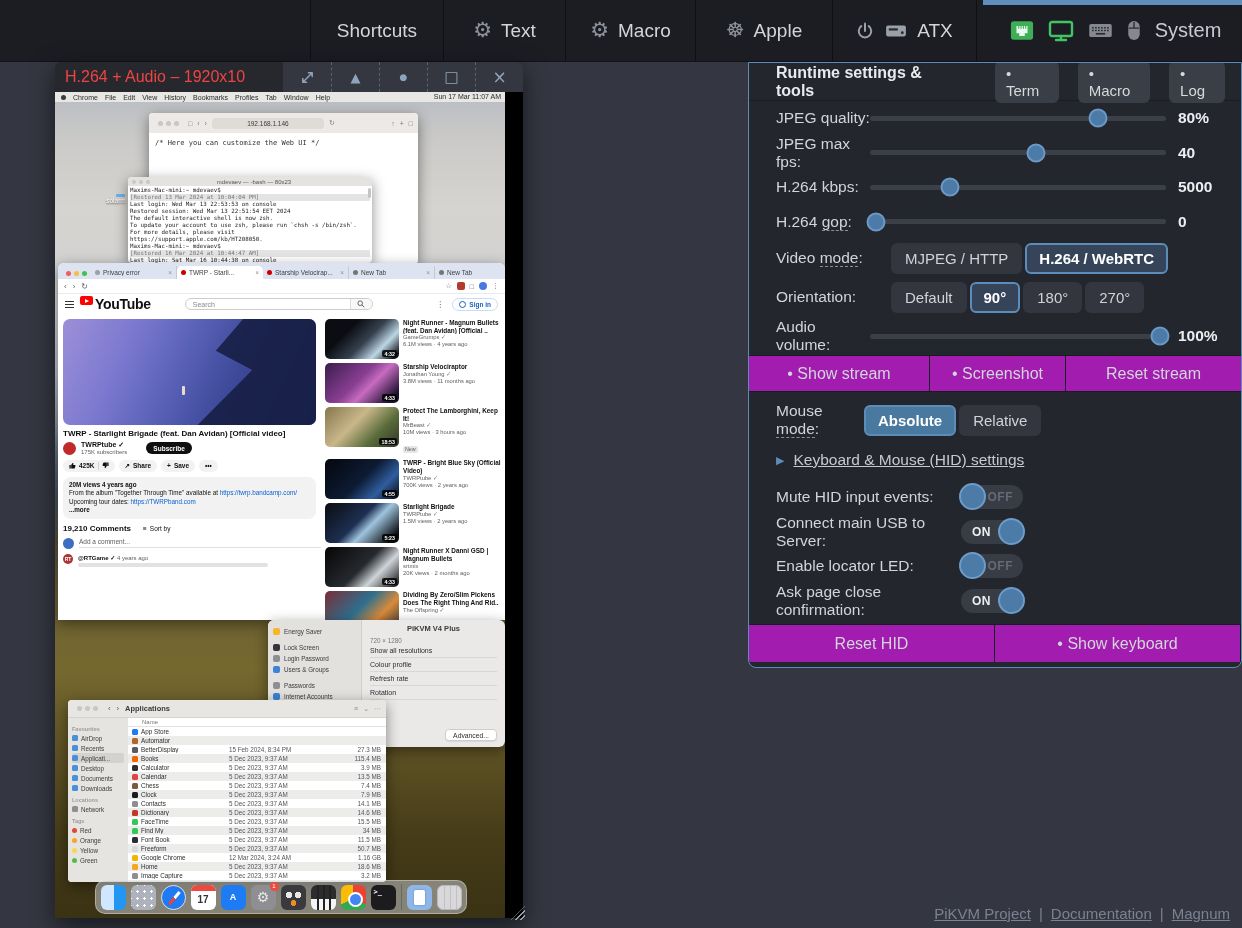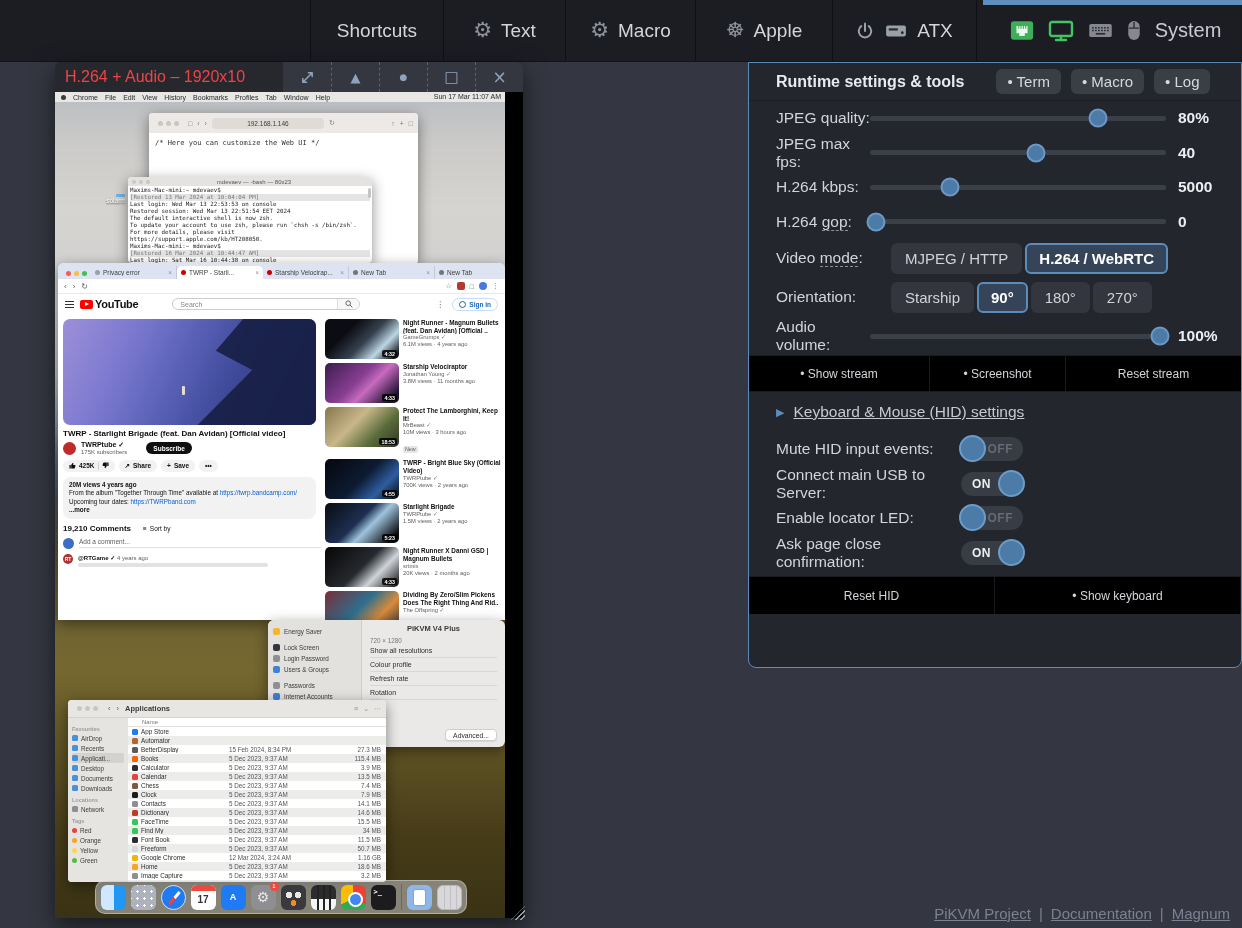--- a/index.html
+++ b/index.html
@@ -69,21 +69,21 @@
   .tab .tx{color:#8a8f98}
   .cbar-tools{height:15px;background:#fff;border-bottom:1px solid #e8eaed;display:flex;align-items:center;font-size:8px;color:#5f6368;gap:6px;padding:0 6px}
   .cbar-right{margin-left:auto;display:flex;align-items:center;gap:5px;font-size:7px}
   .cava{width:8px;height:8px;border-radius:50%;background:#4a7ae0}
   .cext{width:8px;height:8px;border-radius:2px;background:#b33a2f}
 
   
   .ythead{height:20px;display:flex;align-items:center;gap:6px;padding:0 7px}
   .yham{width:9px;height:7px;border-top:1.4px solid #333;border-bottom:1.4px solid #333;position:relative}
   .yham:before{content:"";position:absolute;top:2.2px;left:0;right:0;height:1.4px;background:#333}
-  .ylogo{display:flex;align-items:center;gap:2px;font-weight:700;font-size:11px;color:#111;letter-spacing:-.3px}
+  .ylogo{display:flex;align-items:flex-start;gap:2px;font-weight:700;font-size:14px;color:#111;letter-spacing:-.3px}
   .yplay{width:13px;height:9px;background:#f00;border-radius:2px;position:relative}
   .yplay:before{content:"";position:absolute;left:5px;top:2.5px;border-left:4px solid #fff;border-top:2px solid transparent;border-bottom:2px solid transparent}
   .ysearch{width:188px;height:12px;border:1px solid #ccc;border-radius:7px;display:flex;align-items:center;margin-left:28px;overflow:hidden}
   .ysearch .ph{flex:1;padding-left:7px;font-size:7px;color:#888}
   .ysearch .mag{width:22px;height:100%;background:#f8f8f8;border-left:1px solid #ddd;display:flex;align-items:center;justify-content:center}
   .ysignin{margin-left:auto;display:flex;align-items:center;gap:8px}
   .ykebab{font-size:8px;color:#555}
   .ysi{height:13px;border:1px solid #c6dcf8;border-radius:7px;color:#1765c0;font-size:6.5px;display:flex;align-items:center;gap:3px;padding:0 6px;font-weight:700}
   .ysi .pico{width:7px;height:7px;border-radius:50%;border:1px solid #1765c0}
 
@@ -199,21 +199,21 @@
   .prow .ctl{width:296px;flex:none;margin-right:12px;display:flex;align-items:center}
   .prow .val{font-weight:700;color:#eceef1}
   .hint{border-bottom:1px dashed #8a8f98;cursor:help}
   .track{position:relative;width:100%;height:5px;border-radius:3px;background:#3b3f48;cursor:pointer}
   .thumb{position:absolute;top:50%;transform:translate(-50%,-50%);width:19px;height:19px;border-radius:50%;background:#4c7ba7;border:2px solid #6b98c4}
   .seg{display:flex;gap:3px}
   .segbtn{font-family:inherit;background:#33363e;color:#d0d3d8;font-size:15px;padding:5px 12px;border-radius:6px;border:2px solid transparent;cursor:pointer}
   .segbtn.sel{border-color:#5b8cba;background:#36445a;font-weight:700;color:#fff}
   .segbtn.bright{background:#49799f}
   .btnrow{display:flex;border-top:1px solid #191b20;border-bottom:1px solid #191b20}
-  .pbtn{height:35px;background:#000000;display:flex;align-items:center;justify-content:center;font-size:12px;color:#d2d5d9;border-right:1px solid #191b20;cursor:pointer}
+  .pbtn{height:35px;background:#a21caf;display:flex;align-items:center;justify-content:center;font-size:16px;color:#d2d5d9;border-right:1px solid #191b20;cursor:pointer}
   .btnrow .pbtn:last-of-type{border-right:none}
   .mouserow{margin-top:8px;height:40px}
   .hidrow{height:40px;display:flex;align-items:center;padding-left:27px;gap:9px}
   .hidcaret{color:#5b8cba;font-size:11px}
   .hidlink{color:#c6c9cd;font-size:15.5px;text-decoration:underline;cursor:pointer}
   .trow{height:34.5px;display:flex;align-items:center;padding-left:27px;font-size:15.5px}
   .trow .tlbl{width:185px;flex:none}
   .tg{position:relative;width:62px;height:24px;background:#383c45;border-radius:13px;cursor:pointer;flex:none}
   .knob{position:absolute;top:-2px;width:27px;height:27px;border-radius:50%;background:#4c7ba7;border:2px solid #6c9cc9}
   .tg.off .knob{left:-2px}
@@ -947,21 +947,21 @@
       </div>
 
       <div class="letterbox"></div>
     </div>
     <div class="rhandle"></div>
   </section>
 
   <aside class="panel">
     <div class="phead">
       <span class="ptitle">Runtime settings &amp; tools</span>
-      <span style="display:flex;gap:10px">
+      <span style="display:flex;gap:19px">
 
       <span class="pill">• Term</span>
           <span class="pill">• Macro</span>
           <span class="pill">• Log</span>
         </span>
     </div>
 
     <div class="prow">
       <span class="lbl">JPEG quality:</span>
       <span class="ctl">
@@ -1004,21 +1004,21 @@
       <span class="seg">
 
       <button class="segbtn">MJPEG / HTTP</button>
           <button class="segbtn sel">H.264 / WebRTC</button>
         </span>
     </div>
     <div class="prow" style="height:40px">
       <span class="lbl2">Orientation:</span>
       <span class="seg">
 
-      <button class="segbtn">Starship</button>
+      <button class="segbtn">Default</button>
           <button class="segbtn sel">90°</button>
           <button class="segbtn">180°</button>
           <button class="segbtn">270°</button>
         </span>
     </div>
     <div class="prow" style="height:38px">
       <span class="lbl2" style="width:94px">Audio volume:</span>
       <span class="ctl">
           <span class="track">
             <span class="thumb" style="left: 98%;"></span>
@@ -1027,20 +1027,28 @@
       <span class="val">100%</span>
     </div>
 
     <div class="btnrow">
 
     <div class="pbtn" style="width: 181px;">• Show stream</div>
         <div class="pbtn" style="width: 136px;">• Screenshot</div>
         <div class="pbtn" style="width: 175px;">Reset stream</div>
       </div>
 
+    <div class="prow mouserow">
+      <span style="width:88px;flex:none"><span>Mouse </span><span class="hint">mode</span><span>:</span></span>
+      <span class="seg">
+
+      <button class="segbtn sel bright">Absolute</button>
+          <button class="segbtn">Relative</button>
+        </span>
+    </div>
 
     <div class="hidrow">
       <span class="hidcaret">▶</span>
       <span class="hidlink">Keyboard &amp; Mouse (HID) settings</span>
     </div>
 
     <div>
 
         <div class="trow">
           <span class="tlbl">Mute HID input events:</span>

